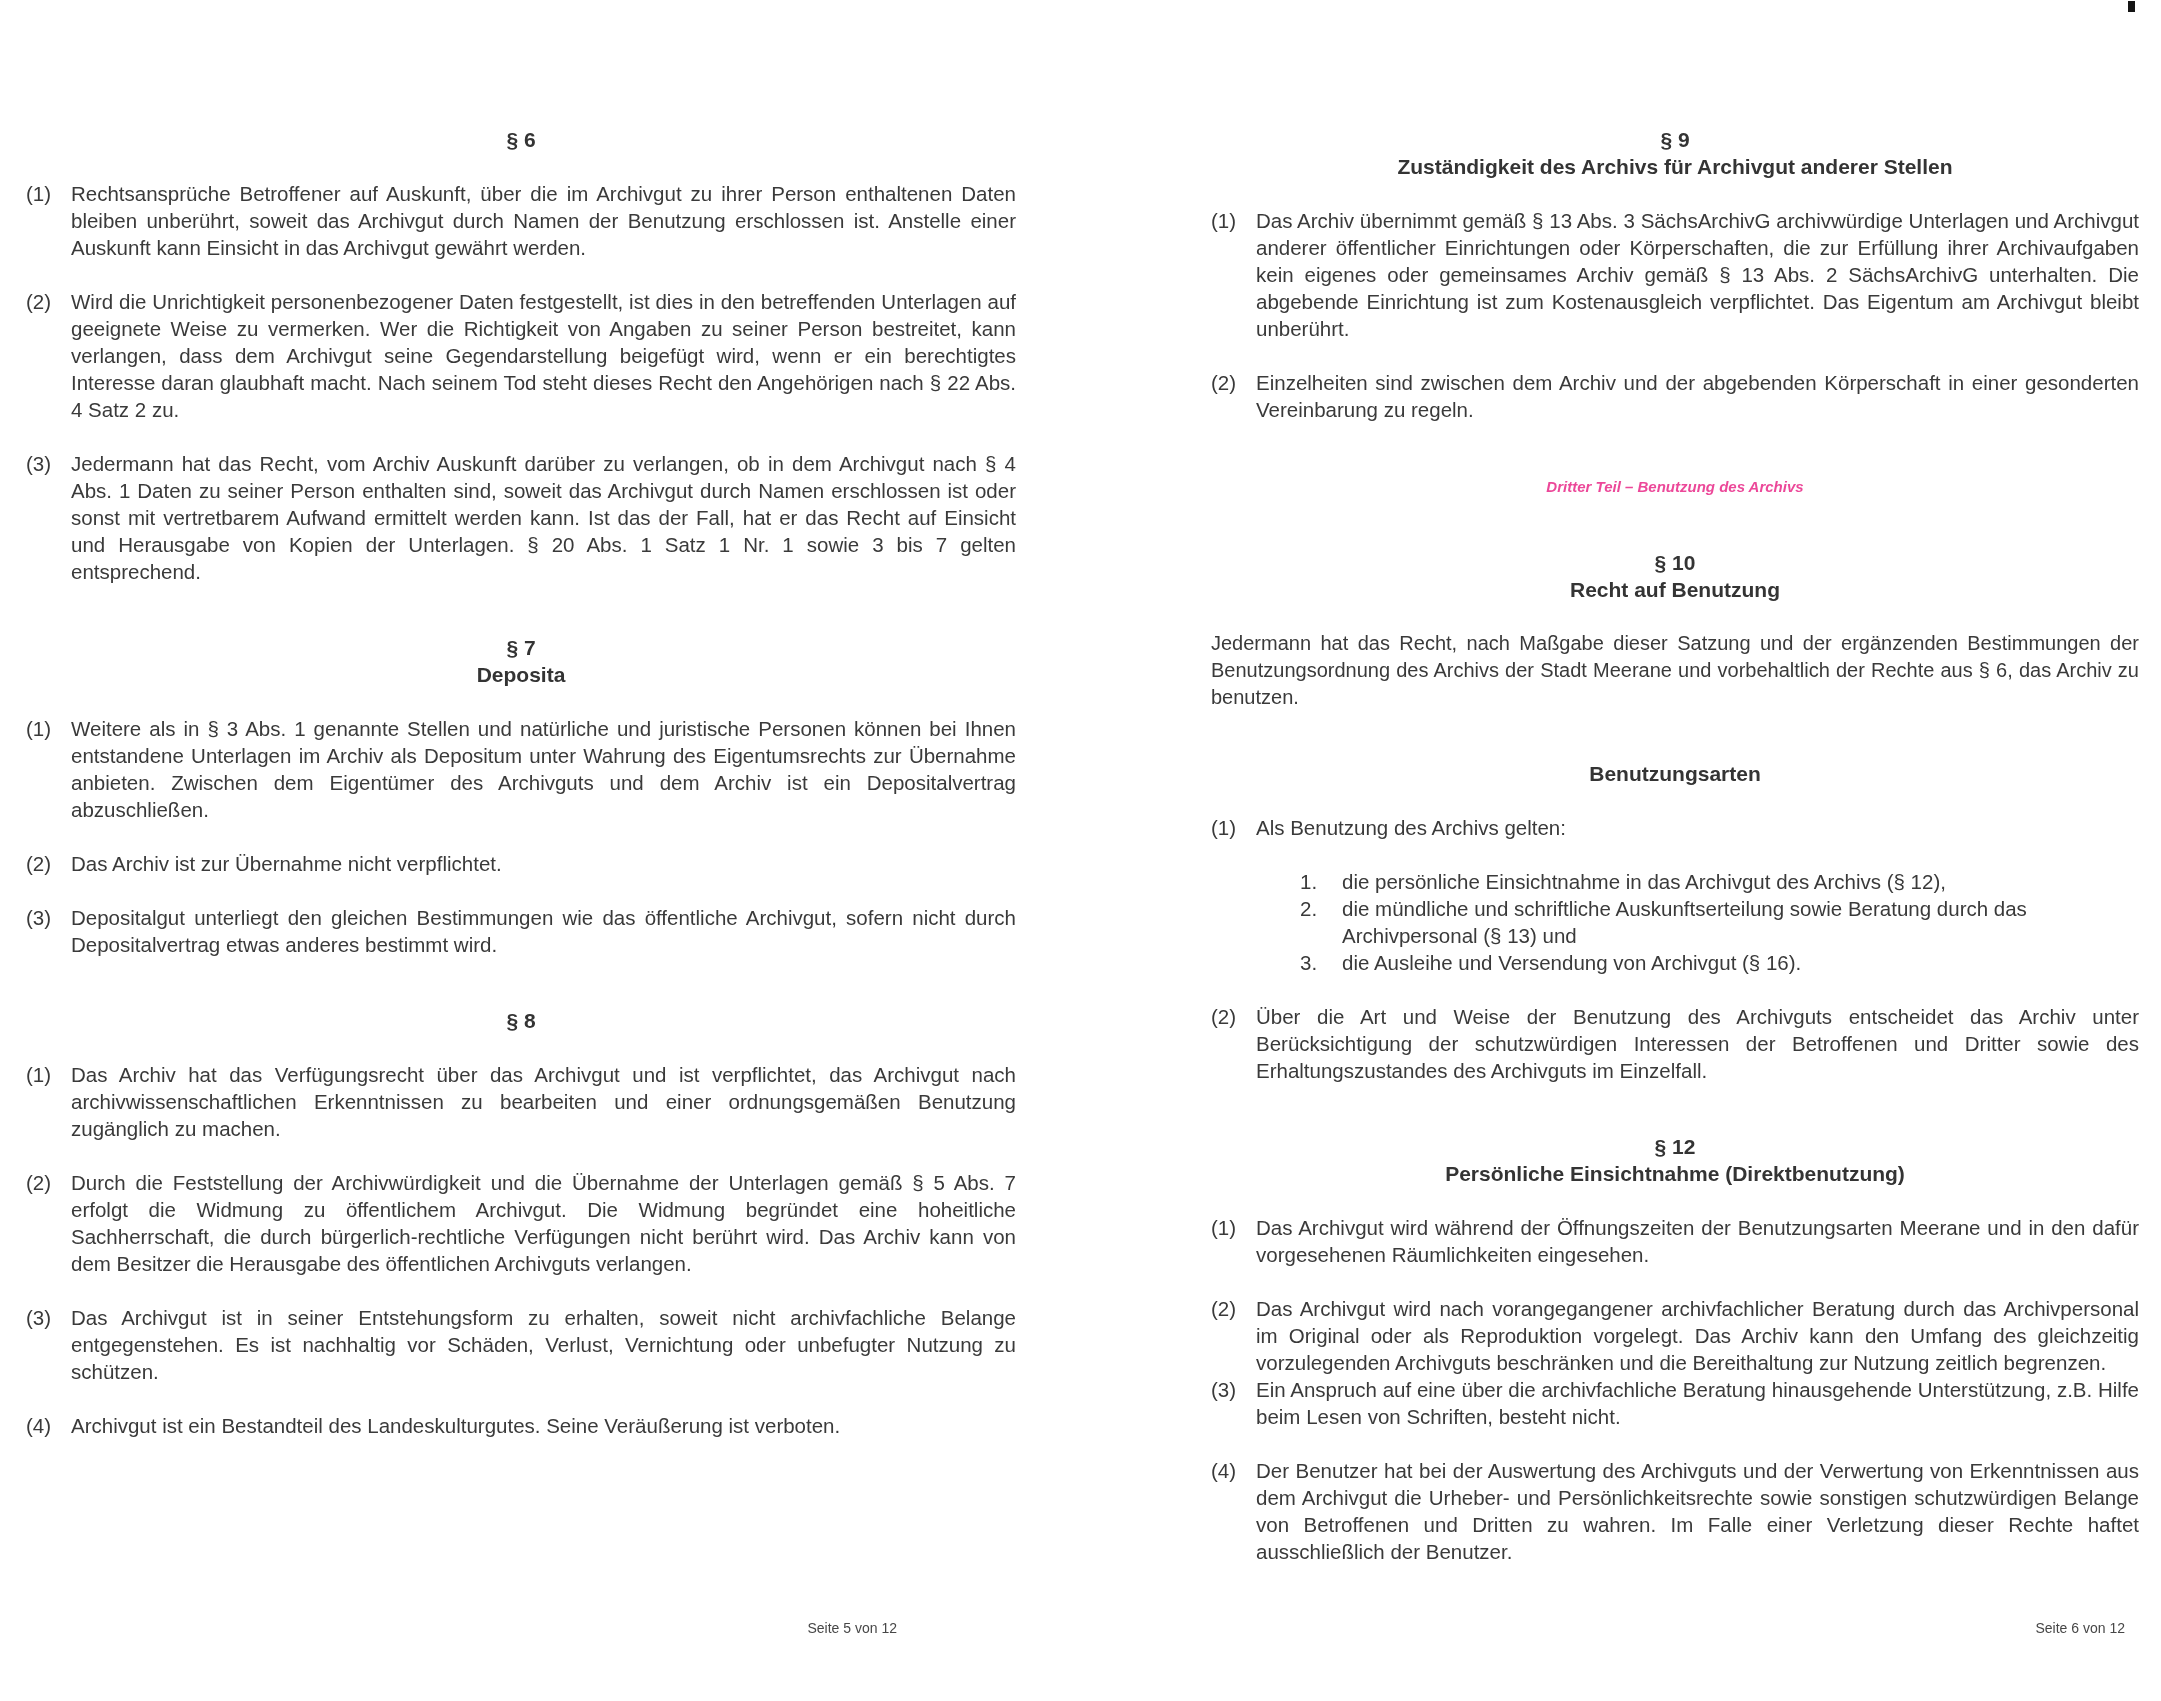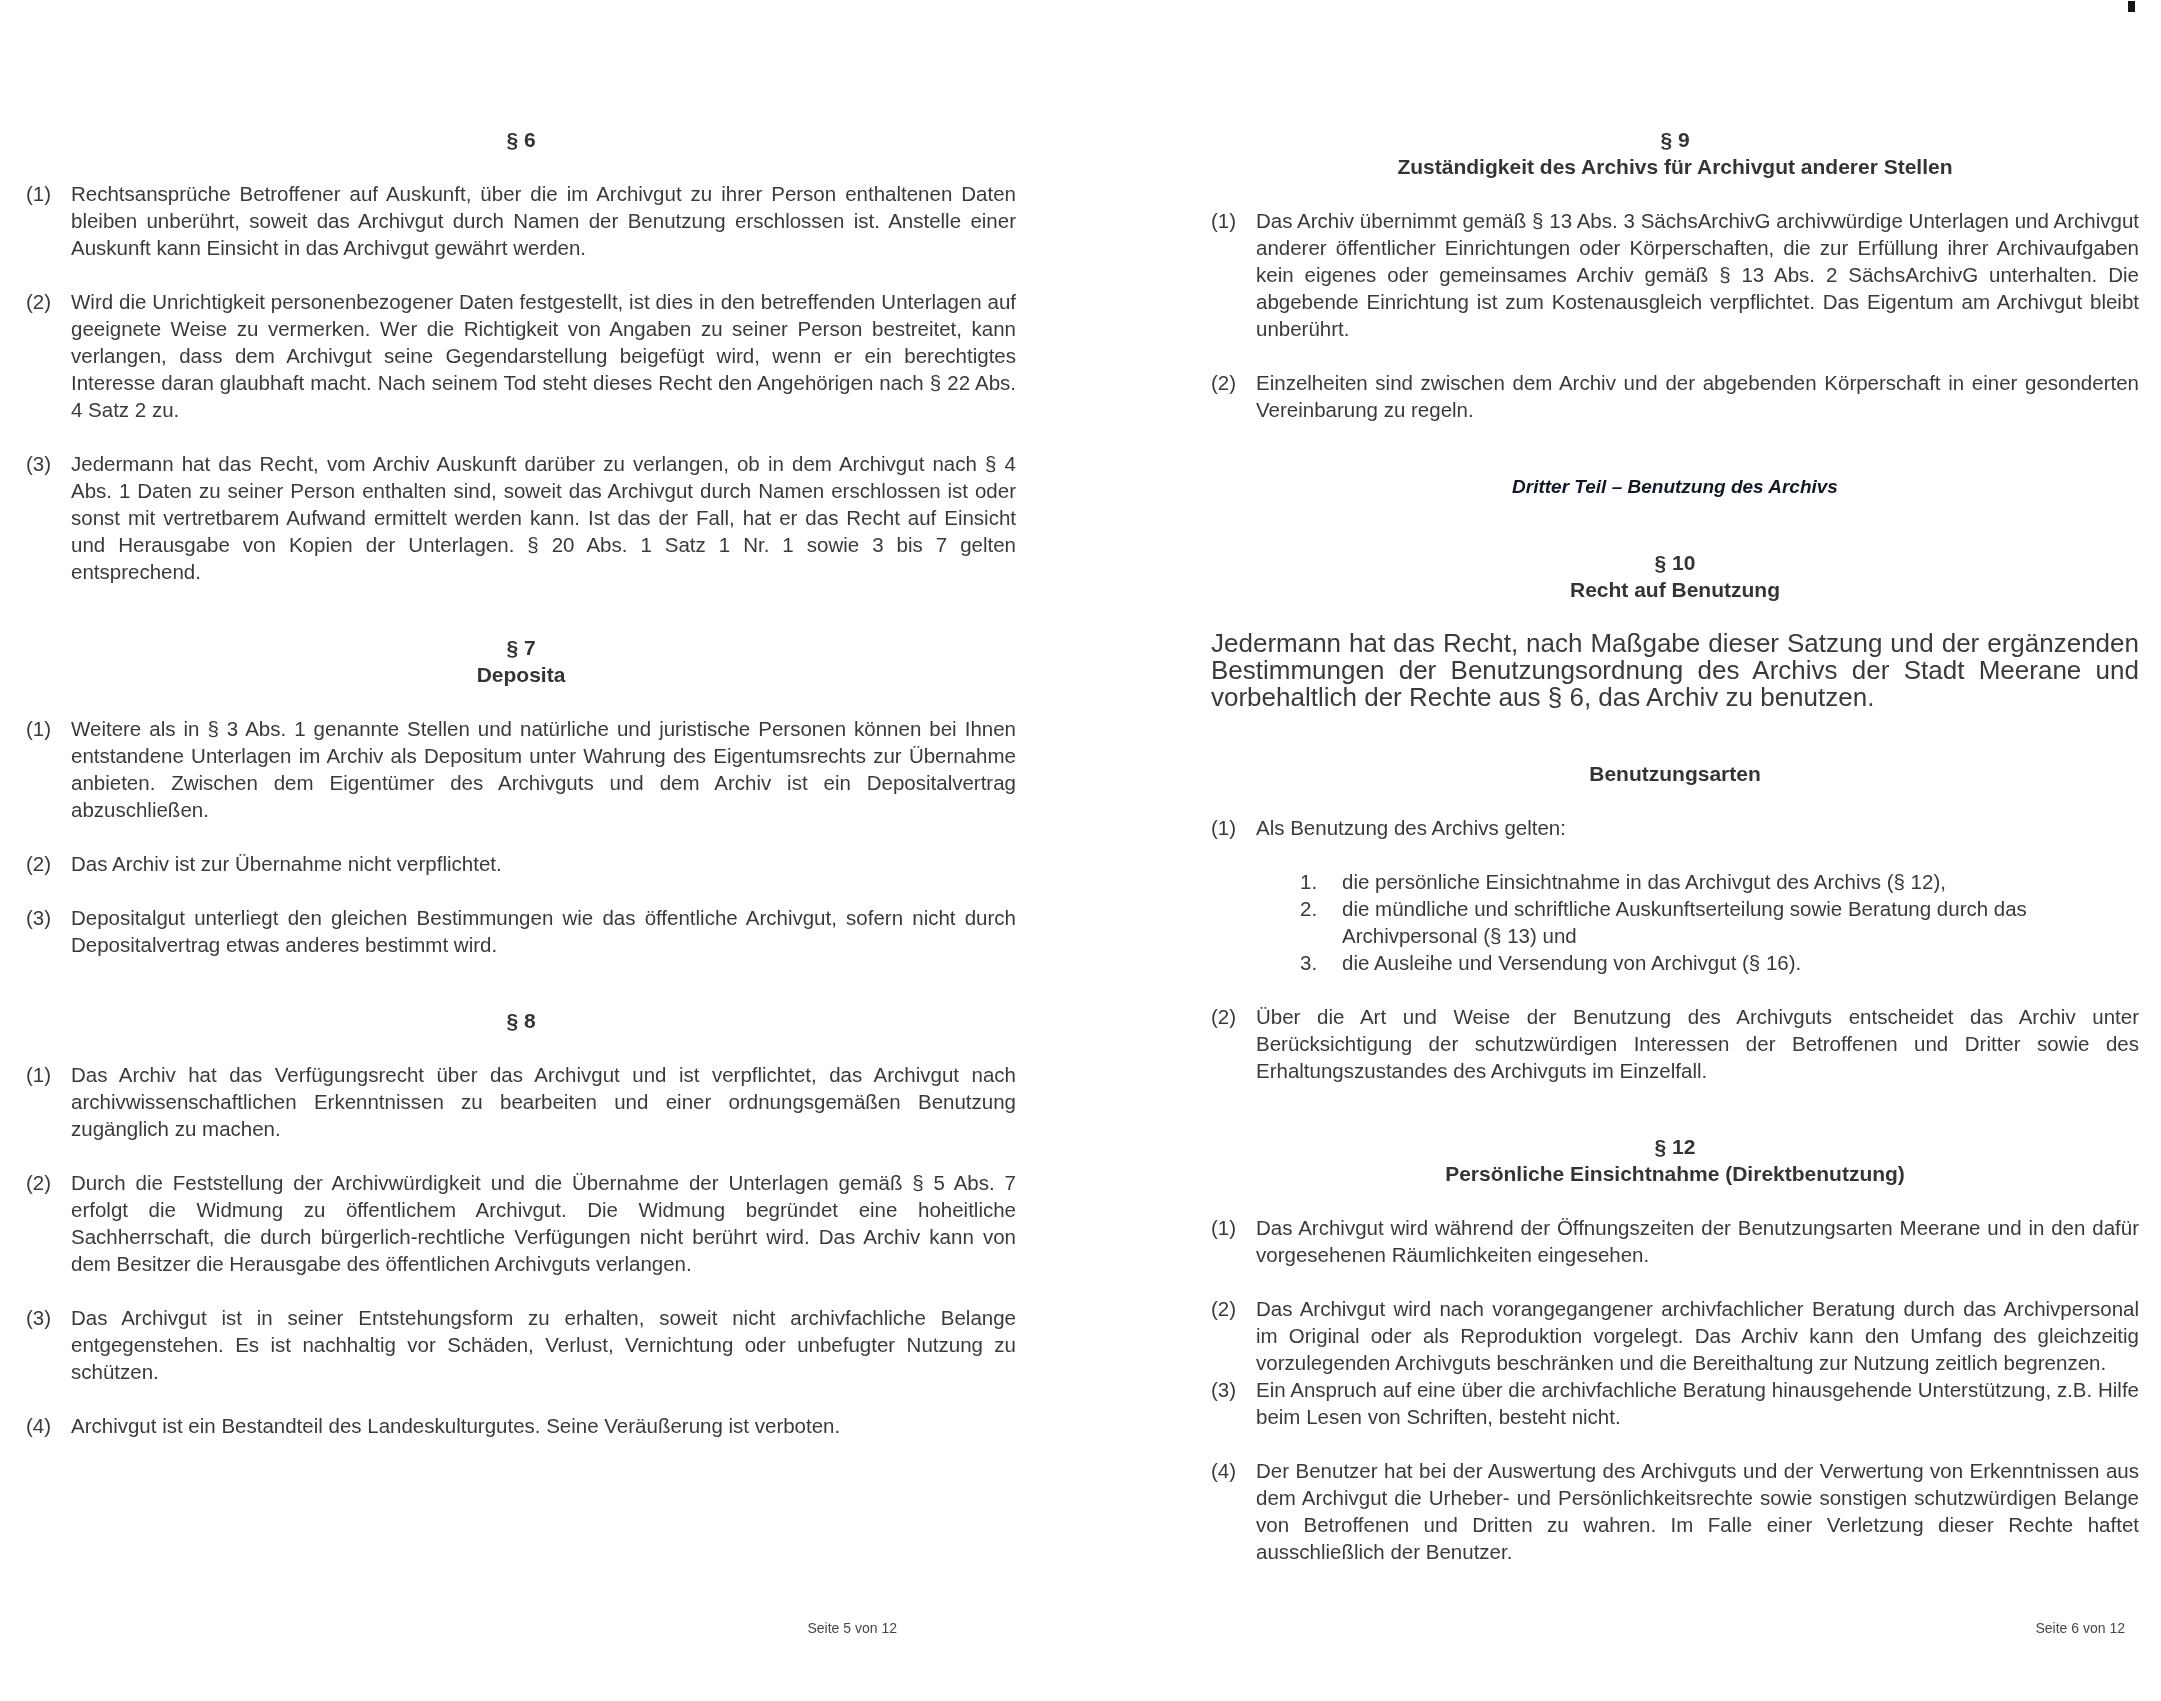--- a/index.html
+++ b/index.html
@@ -30,38 +30,38 @@
     margin: 0 0 27px 0;
   }
   .sec-head.later { margin-top: 49px; }
   .sec-num   { display: block; }
   .sec-title { display: block; }
 
   .part-head {
     text-align: center;
     font-weight: bold;
     font-style: italic;
-    color: #0f172a;
-    font-size: 19px;
+    color: #ec4899;
+    font-size: 15px;
     line-height: 27px;
     margin: 50px 0 0 0;
   }
 
   .para {
     display: flex;
     font-size: 20.5px;
     line-height: 27px;
     margin: 0 0 27px 0;
   }
   .pnum  { flex: 0 0 45px; }
   .ptext { flex: 1; text-align: justify; }
   .para.mb0 { margin-bottom: 0; }
 
   .plain {
-    font-size: 26px;
+    font-size: 20px;
     line-height: 27px;
     text-align: justify;
     margin: 0 0 27px 0;
   }
 
   .sublist { margin: 27px 0 27px 89px; }
   .sublist .item {
     display: flex;
     font-size: 20.5px;
     line-height: 27px;

